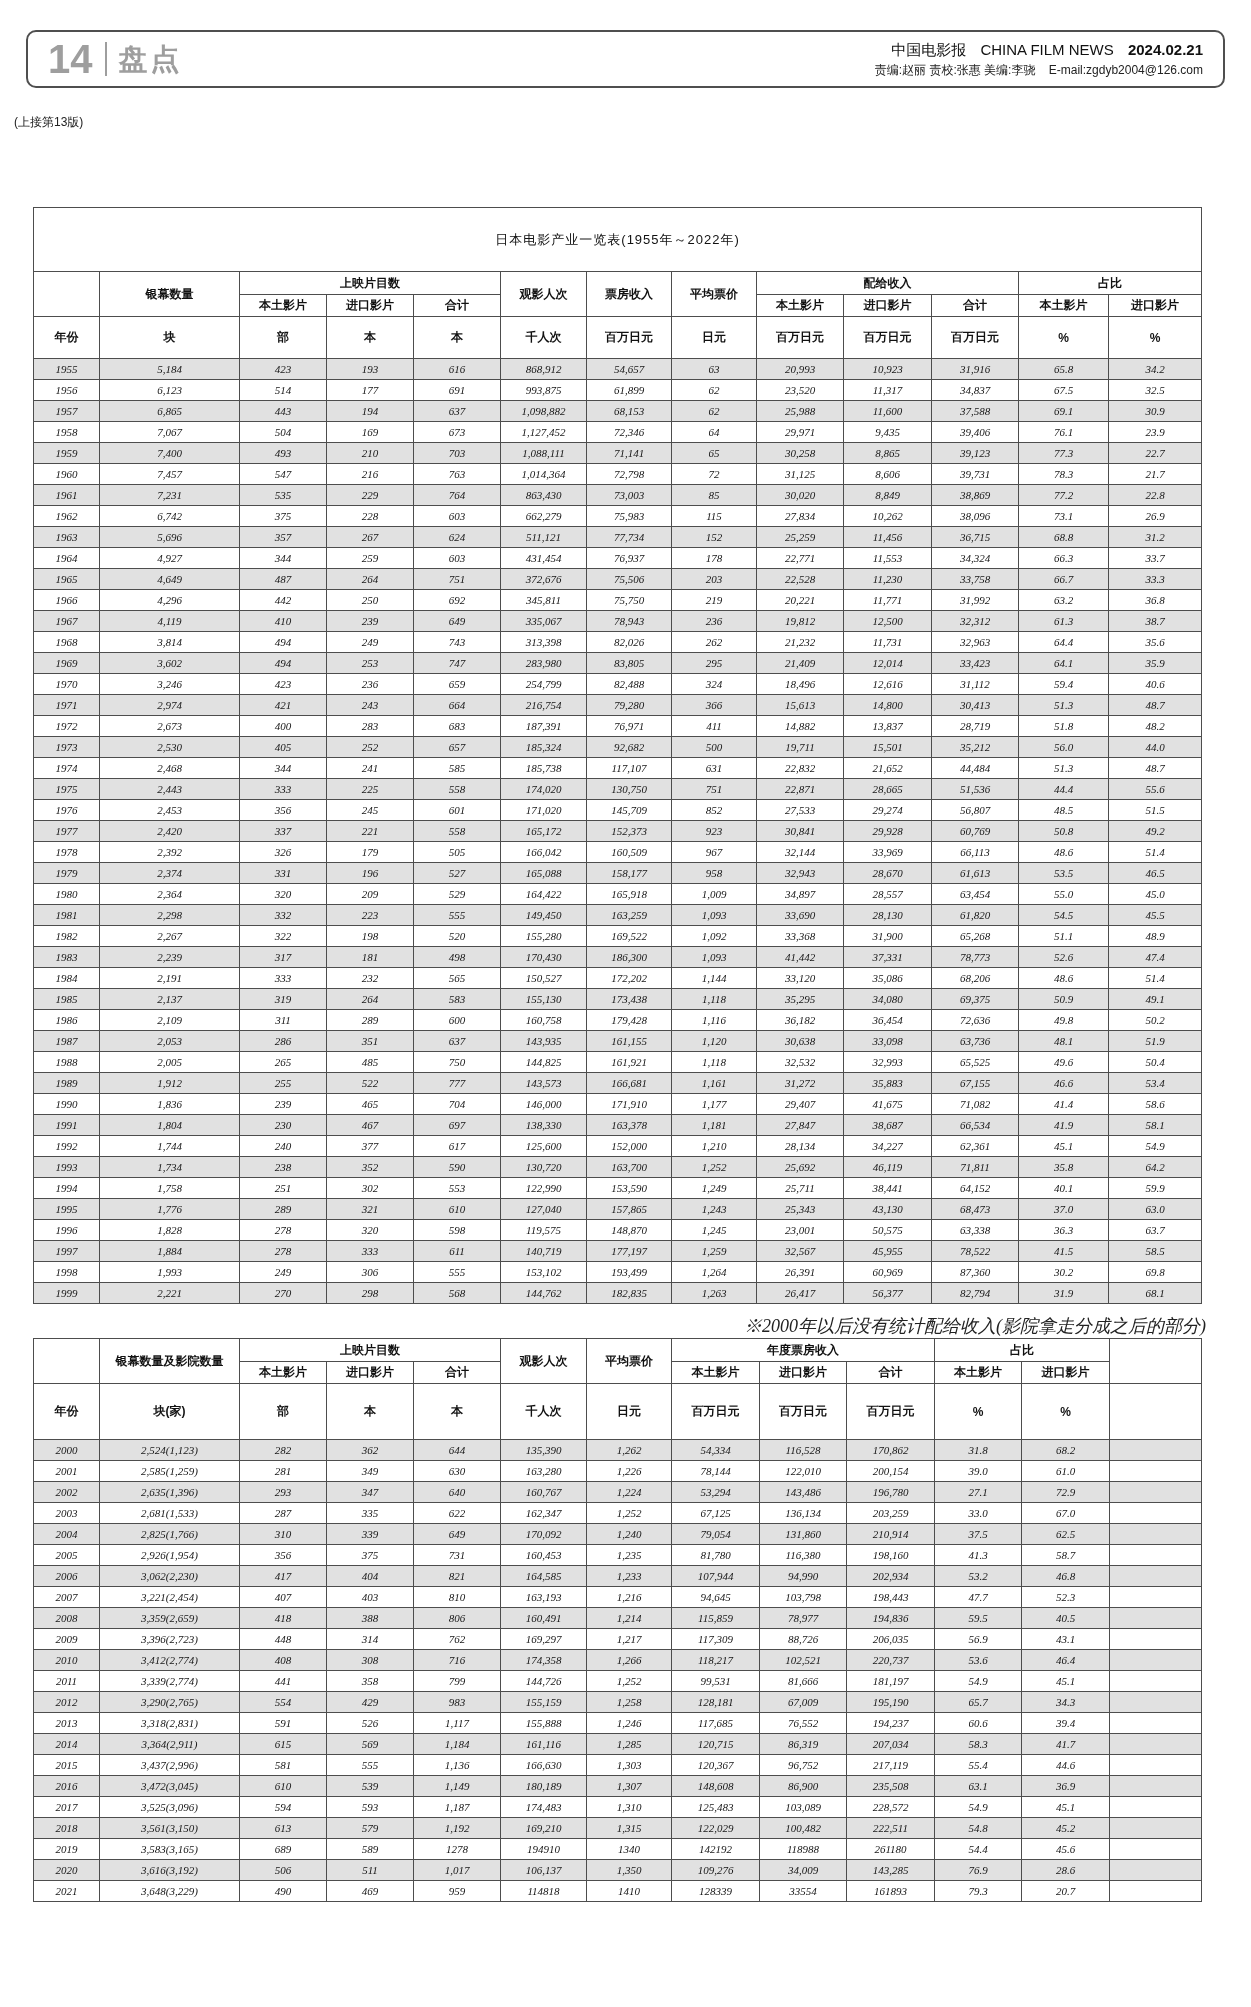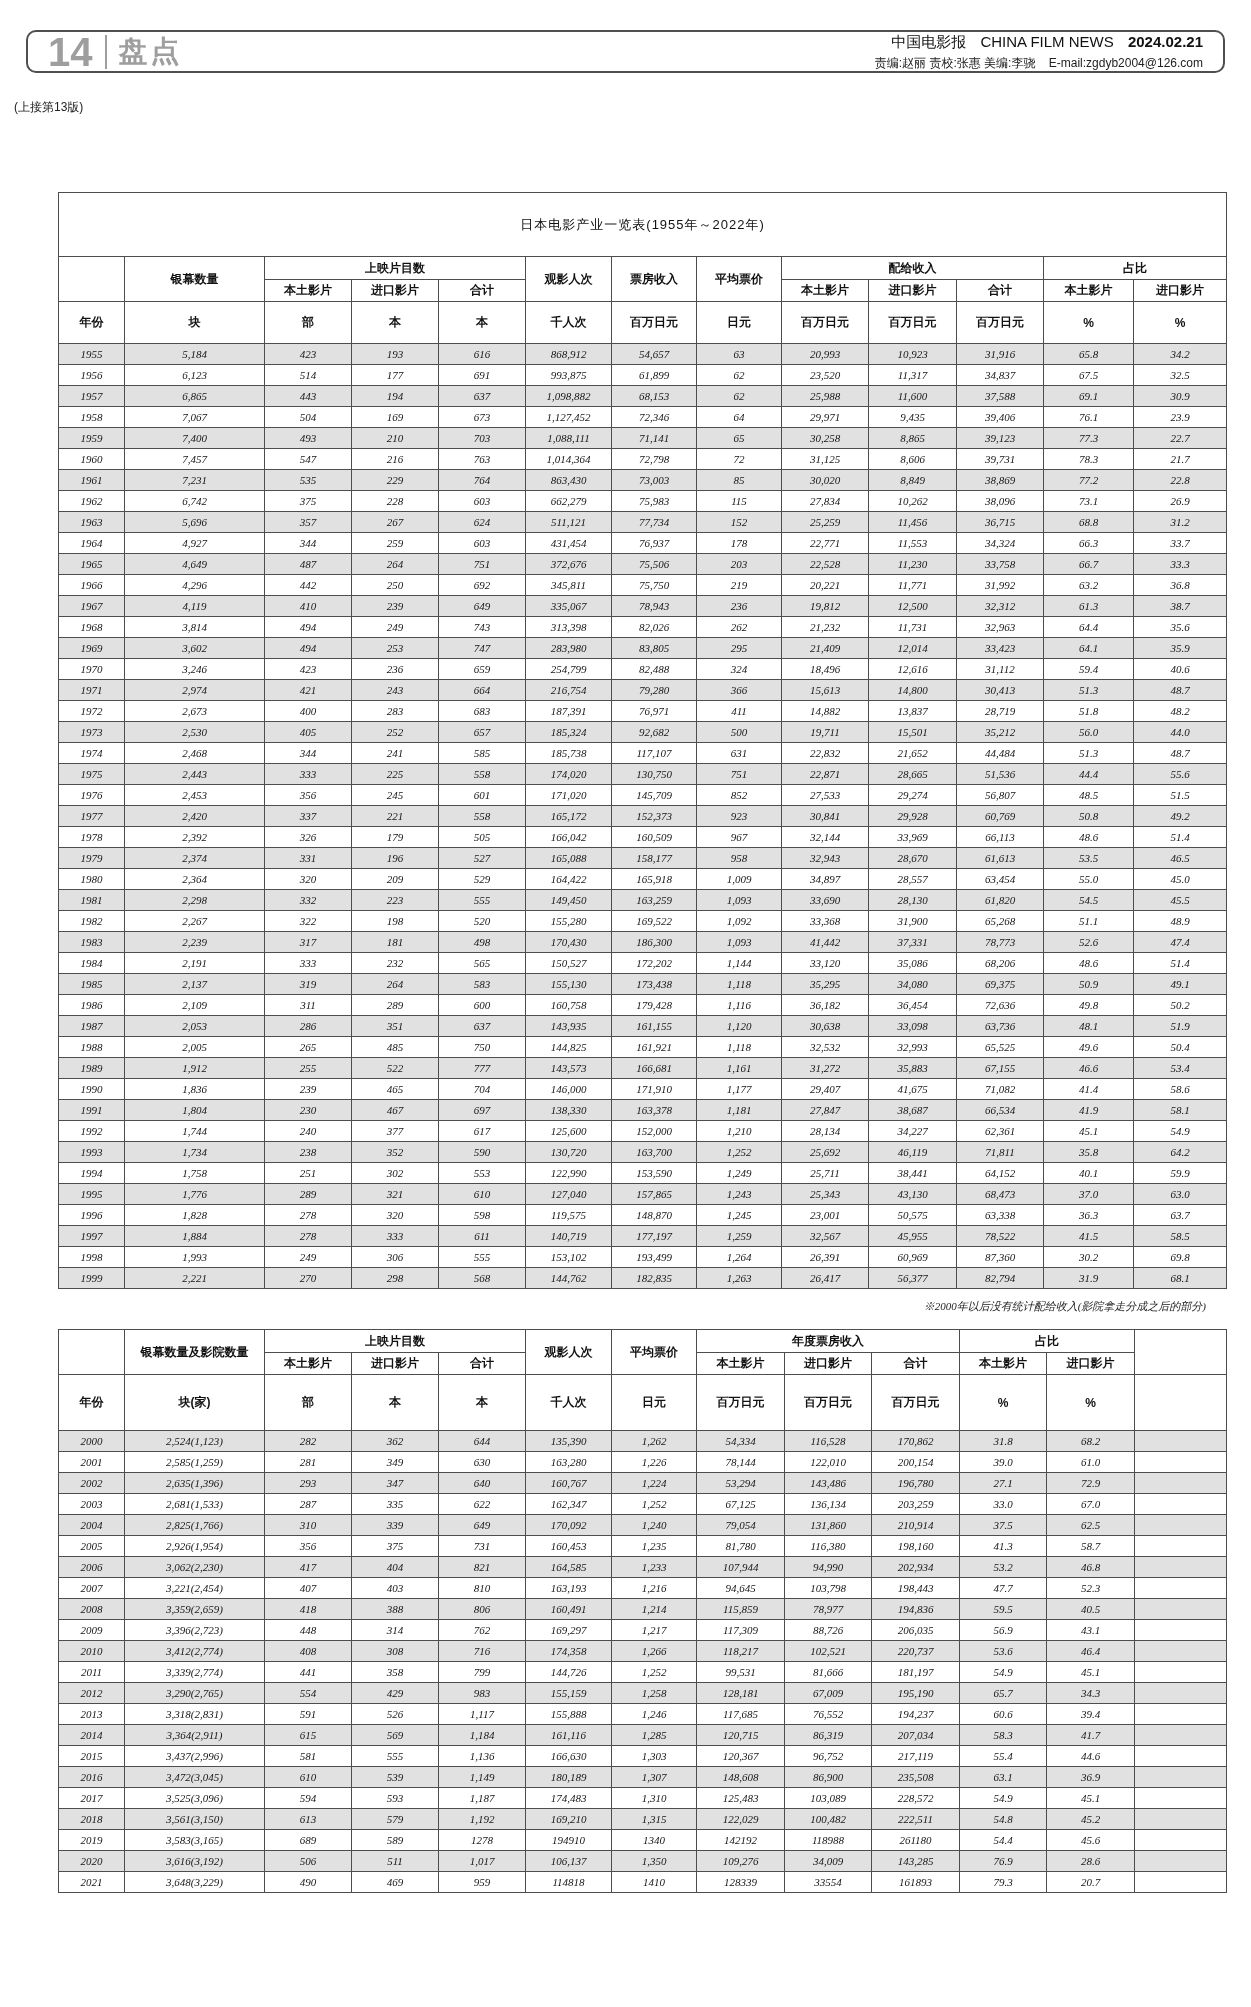--- a/index.html
+++ b/index.html
@@ -1,51 +1,51 @@
 <!DOCTYPE html>
 <html><head>
 <meta charset="utf-8">
 <style>
   html,body{margin:0;padding:0;background:#fff;}
   body{width:1251px;height:2007px;position:relative;font-family:"Liberation Sans",sans-serif;color:#1c1c1c;overflow:hidden;}
 
   
-  .masthead{margin:30px 26px 0 26px;height:43px;border:2px solid #4f4f4f;border-radius:10px;
+  .masthead{margin:30px 26px 0 26px;height:58px;border:2px solid #4f4f4f;border-radius:10px;
     display:flex;align-items:center;justify-content:space-between;padding:0 20px;box-sizing:border-box;background:#fff;}
   .mast-left{display:flex;align-items:center;}
   .page-num{font-size:40px;font-weight:bold;color:#9e9e9e;line-height:1;}
   .mast-divider{width:2px;height:34px;background:#9e9e9e;margin:0 12px;}
   .section-title{font-size:29px;font-weight:bold;color:#9e9e9e;letter-spacing:3px;line-height:1;}
   .mast-right{text-align:right;line-height:1.5;}
   .mast-line1{font-size:15px;color:#111;}
   .mast-line1 .cn{font-weight:normal;margin-right:10px;}
   .mast-line1 .en{font-weight:normal;margin-right:10px;}
   .mast-line1 .date{font-weight:bold;}
   .mast-line2{font-size:12px;color:#222;}
   .mast-line2 .credits{margin-right:10px;margin-left:40px;}
 
   .continuation{margin:26px 0 0 14px;font-size:12px;color:#222;}
 
   
-  .tablewrap{margin-left:58px;width:1168px;}
+  .tablewrap{margin-left:33px;width:1168px;}
   table{border-collapse:collapse;table-layout:fixed;width:1168px;}
   th,td{border:1px solid #4d4d4d;padding:0;text-align:center;vertical-align:middle;box-sizing:border-box;overflow:hidden;white-space:nowrap;}
   th{font-size:12px;font-weight:bold;color:#111;background:#fff;}
   .title-row th{height:64px;font-size:13px;font-weight:normal;letter-spacing:1px;}
   .group-row th{height:23px;}
   .sub-row th{height:22px;}
   .unit-row th{height:42px;font-weight:bold;}
   .t2 .unit-row th{height:56px;}
   td{height:21px;font-family:"Liberation Serif",serif;font-style:italic;font-size:11px;color:#161616;}
   tbody tr:nth-child(odd) td{background:#e1e1e1;}
   tbody tr:nth-child(even) td{background:#fff;}
 
   .table1{margin-top:76px;}
-  .footnote{width:1168px;margin:10px 0 15px 42px;text-align:right;font-family:"Liberation Serif",serif;
-    font-style:italic;font-size:11px;color:#222;padding-right:4px;box-sizing:border-box;}
+  .footnote{width:1168px;margin:10px 0 0 42px;text-align:right;font-family:"Liberation Serif",serif;
+    font-style:italic;font-size:18px;color:#222;padding-right:4px;box-sizing:border-box;}
 </style>
 </head>
 <body>
 
 <div class="masthead">
   <div class="mast-left">
     <span class="page-num">14</span>
     <span class="mast-divider"></span>
     <span class="section-title">盘点</span>
   </div>

